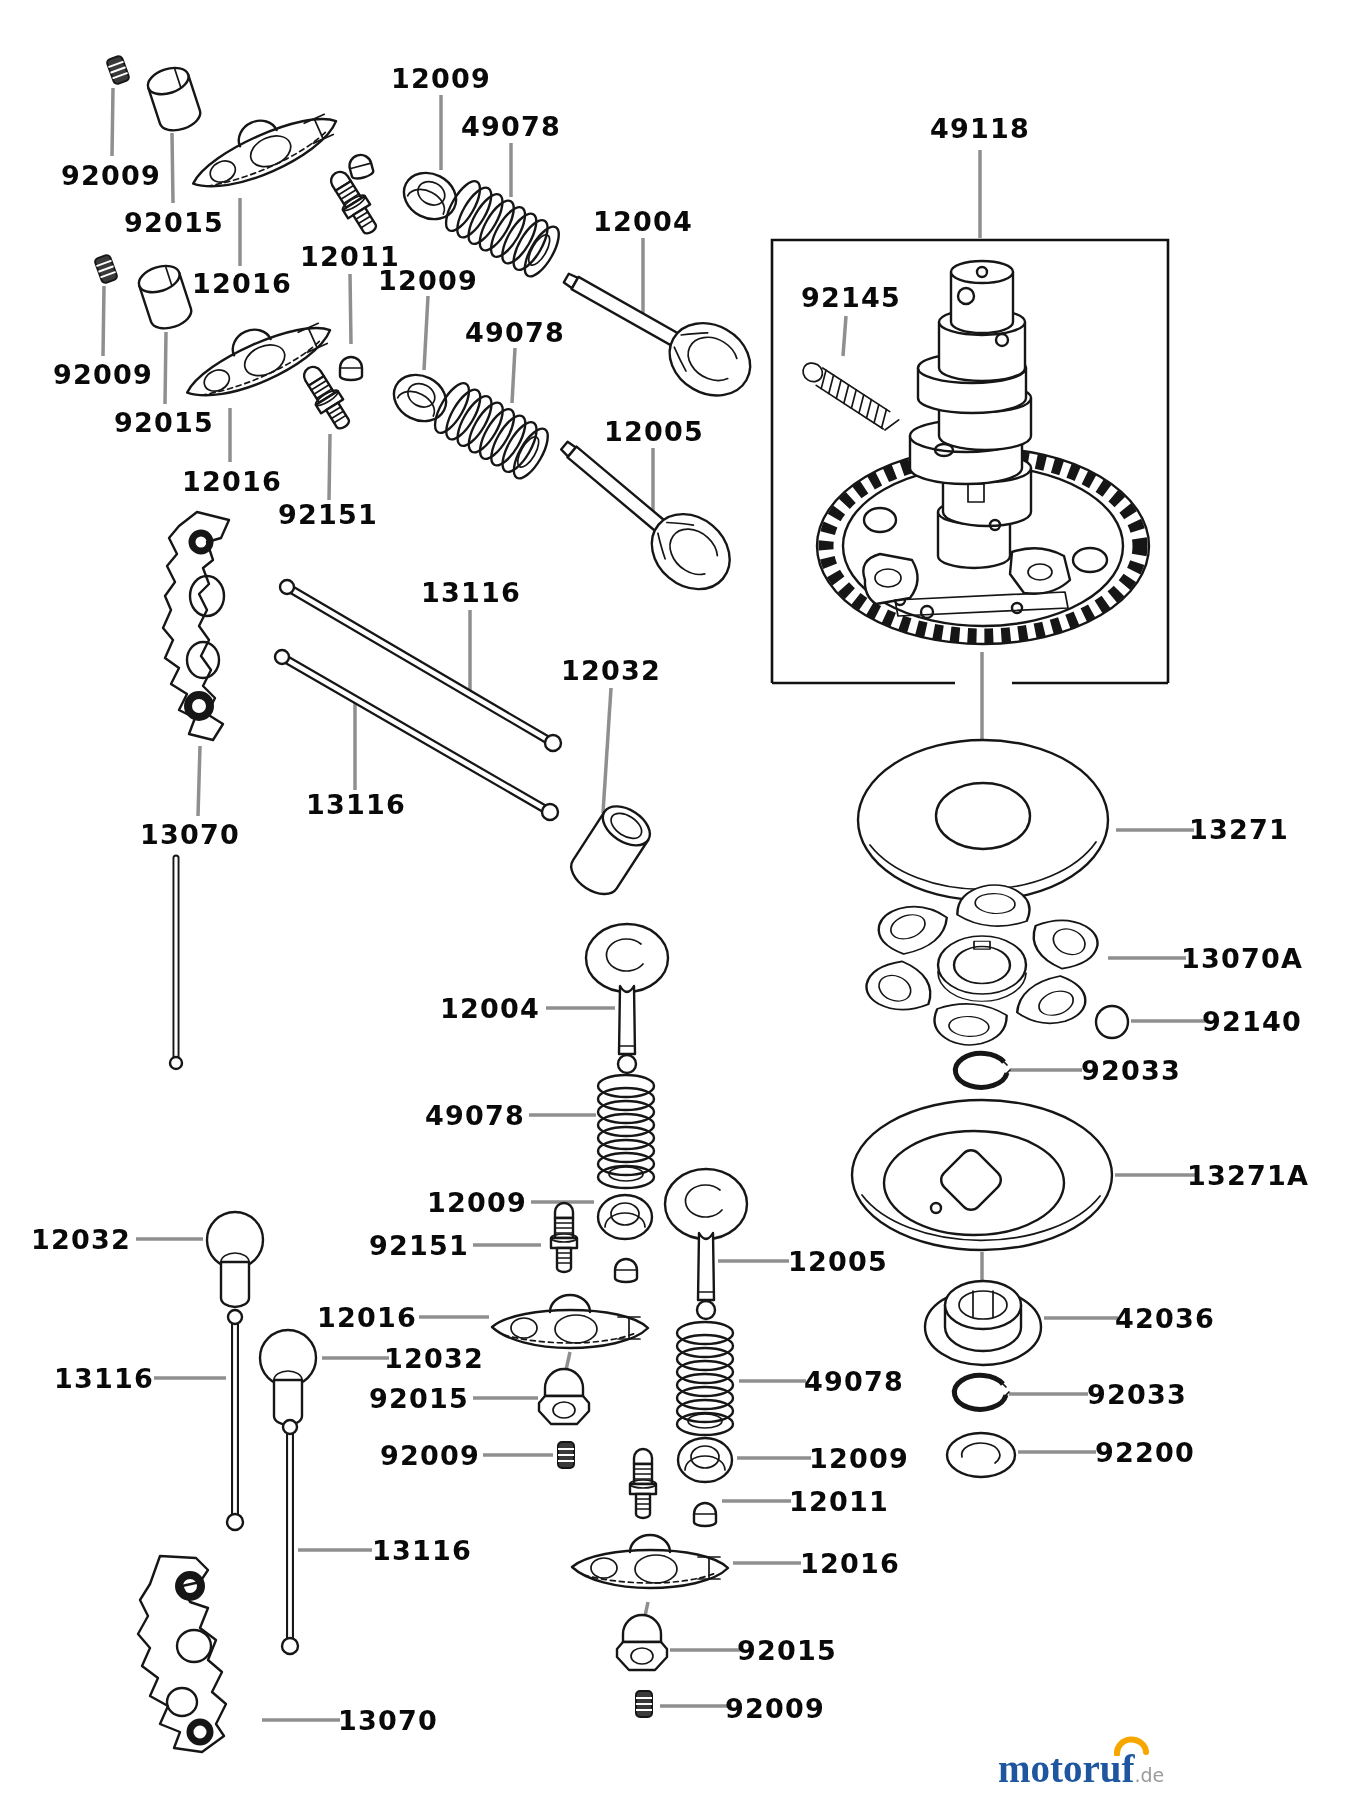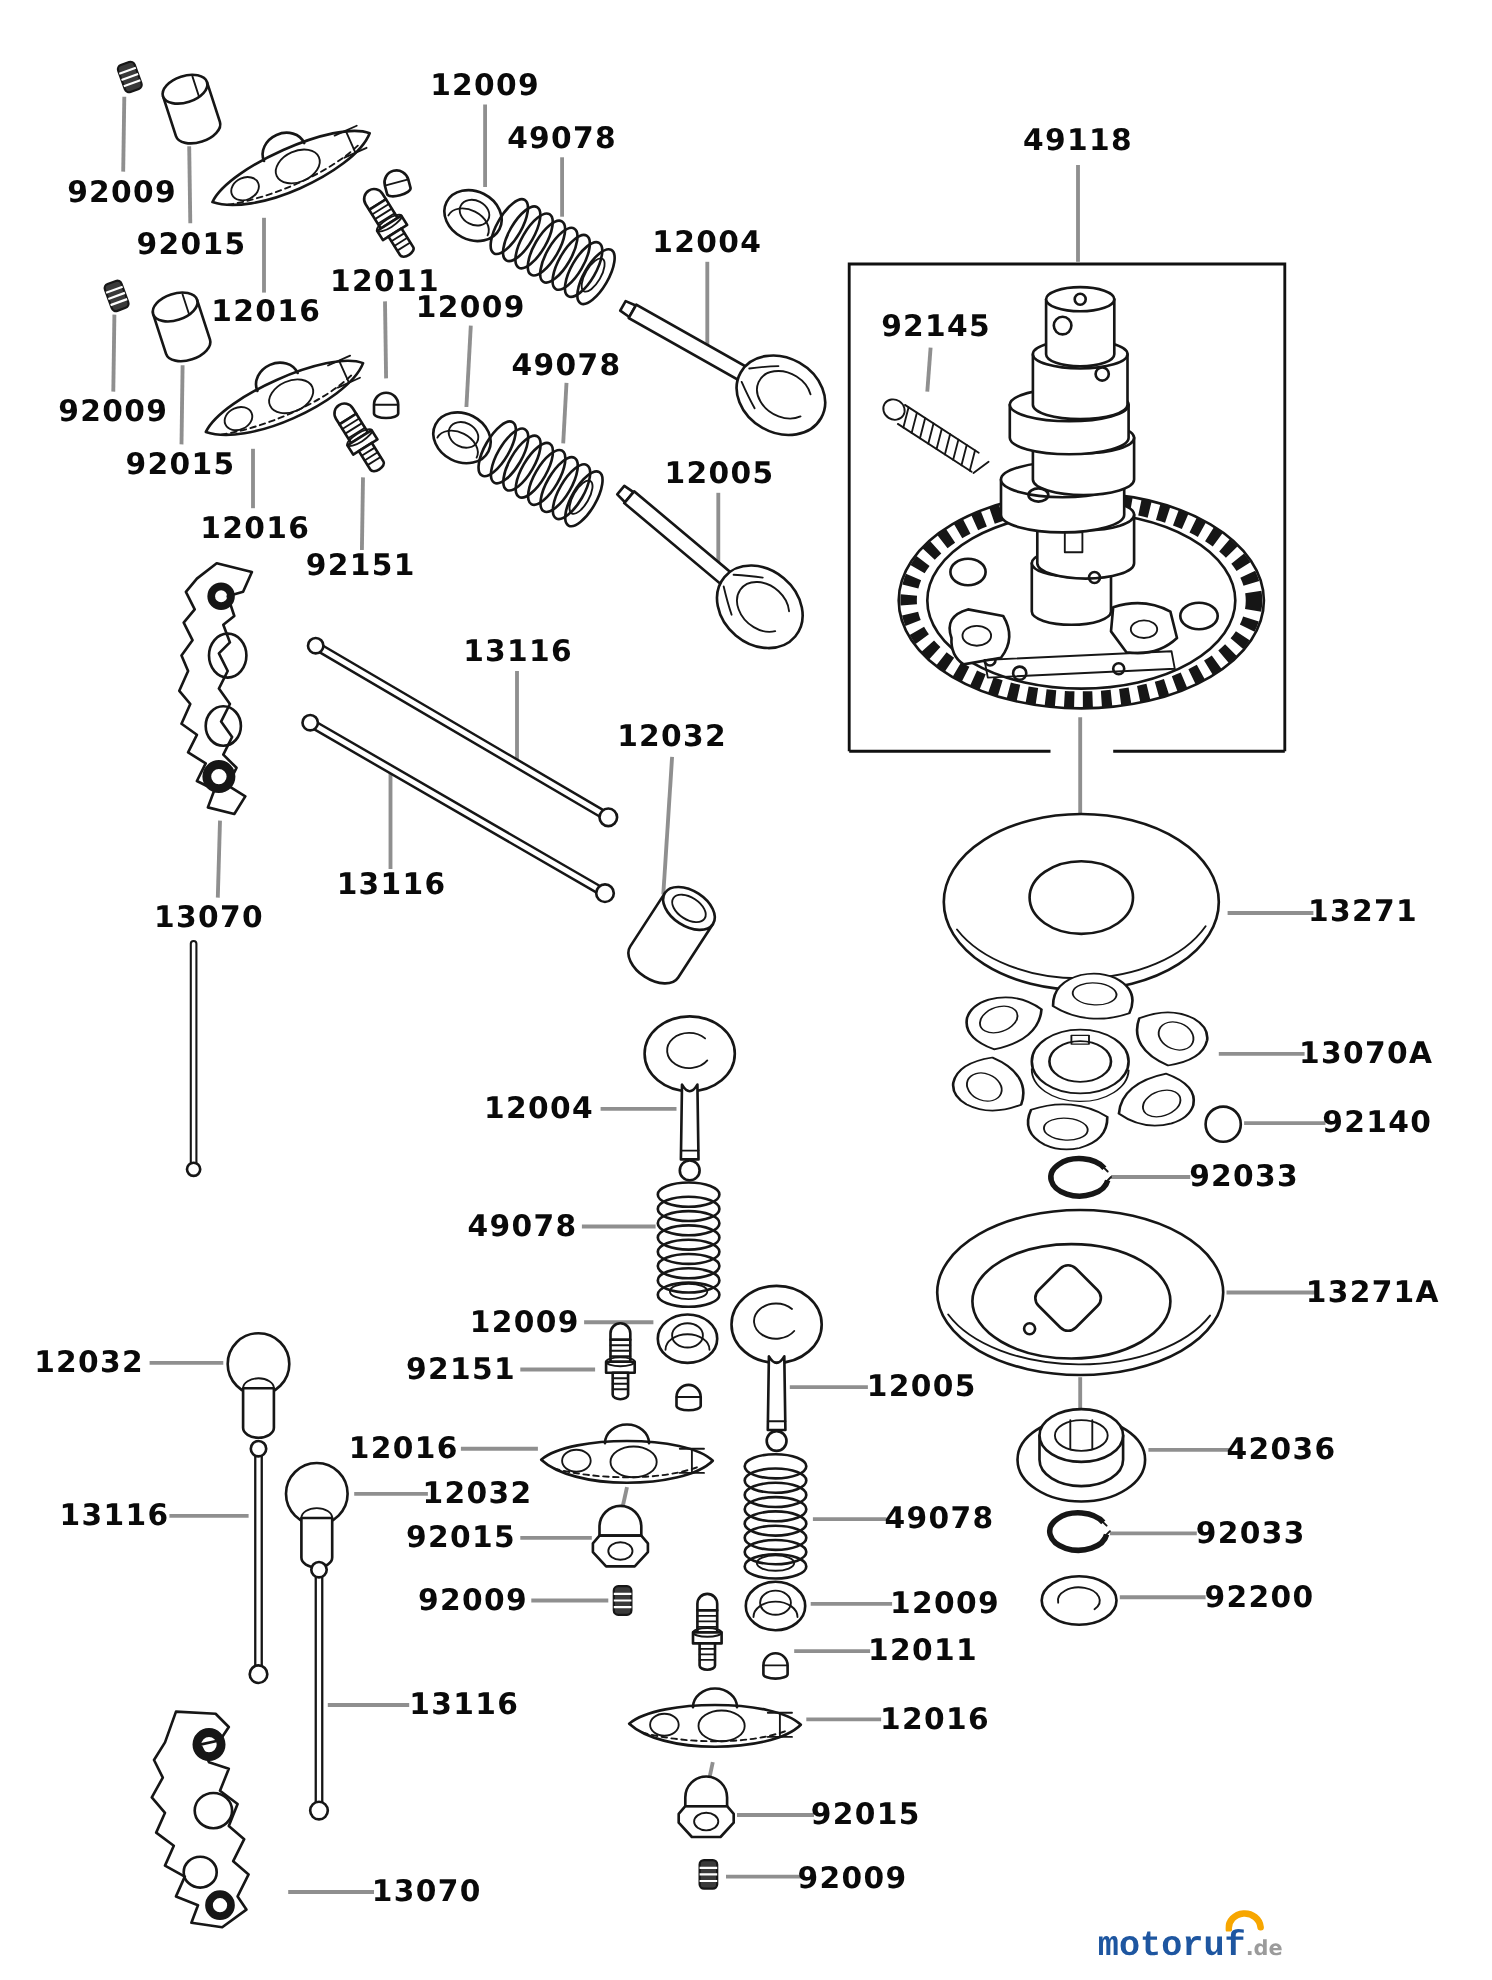--- a/index.html
+++ b/index.html
@@ -9,23 +9,23 @@
   .plabel{font-family:"DejaVu Sans",sans-serif;font-weight:700;font-size:27px;
           letter-spacing:1.2px;fill:#0a0a0a;}
   .leader{stroke:#8f8f8f;stroke-width:3.5;stroke-linecap:butt;}
   .p  {fill:#ffffff;stroke:#161616;stroke-width:2.4;stroke-linejoin:round;stroke-linecap:round;}
   .pn {fill:none;stroke:#161616;stroke-width:2.4;stroke-linejoin:round;stroke-linecap:round;}
   .tn {fill:none;stroke:#161616;stroke-width:1.7;stroke-linejoin:round;stroke-linecap:round;}
   .dk {fill:#3a3a3a;stroke:#161616;stroke-width:2;}
   .ringdk{fill:none;stroke:#161616;}
   .boxline{fill:none;stroke:#111;stroke-width:2.6;}
   .wm{position:absolute;left:998px;top:1740px;width:356px;height:58px;white-space:nowrap;}
-  .wm-brand{font-family:Liberation Mono, monospace;font-weight:700;font-size:32px;color:#1e56a0;
+  .wm-brand{font-family:Liberation Serif, serif;font-weight:700;font-size:39px;color:#1e56a0;
             letter-spacing:0px;line-height:58px;}
-  .wm-tld{font-family:"DejaVu Sans",sans-serif;font-weight:700;font-size:19px;color:#9b9b9b;}
+  .wm-tld{font-family:"DejaVu Sans",sans-serif;font-weight:400;font-size:19px;color:#9b9b9b;}
   .wm-arc{position:absolute;left:116px;top:-4px;}
 </style>
 </head>
 <body>
 
 <div class="stage">
 
 <svg width="1356" height="1800" viewBox="0 0 1356 1800">
 
   <defs>

